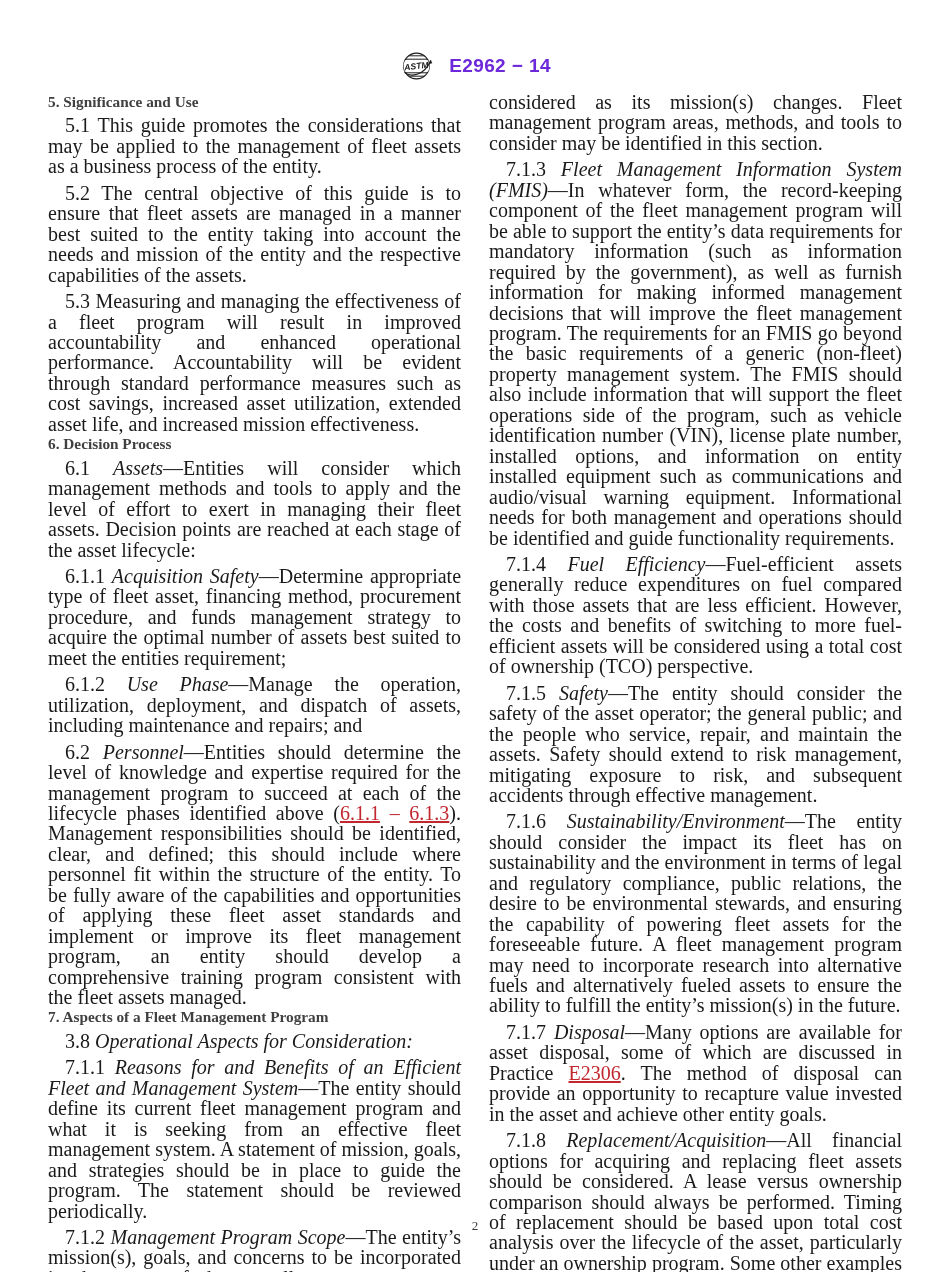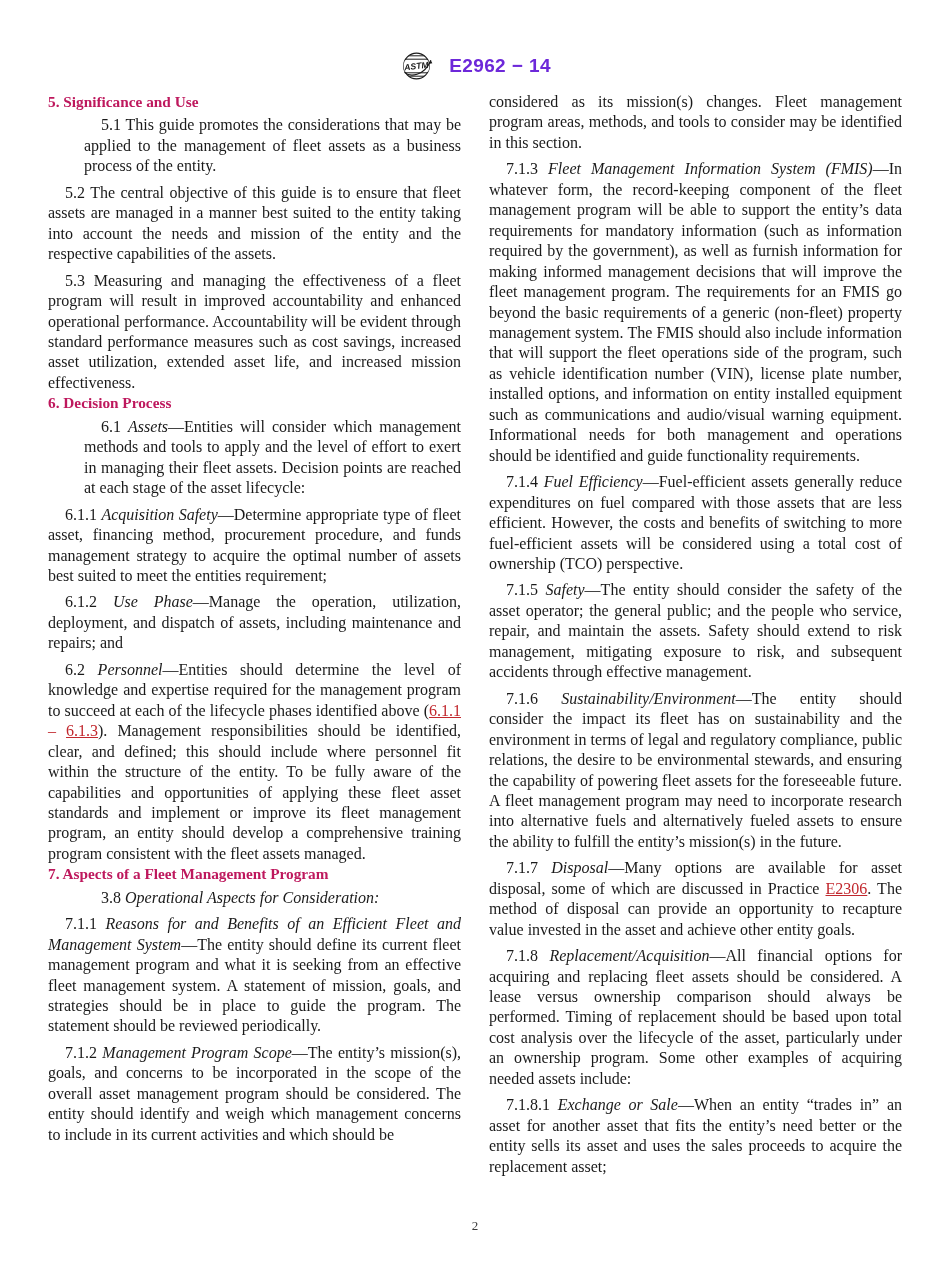--- a/index.html
+++ b/index.html
@@ -62,43 +62,43 @@
     position: absolute;
     top: 0;
     width: 413px;
   }
   .col-left  { left: 0; }
   .col-right { left: 441px; }
 
   
   p {
     margin: 0;
-    font-size: 16px;
+    font-size: 20px;
     line-height: 20.45px;
     text-align: justify;
     text-justify: inter-word;
     color: #1a1a1a;
     hyphens: none;
   }
   p.indent {
     text-indent: 17px;
   }
   p.noindent {
     text-indent: 0;
   }
   h2.section-head {
     margin: 0;
     font-size: 15.3px;
     line-height: 20.45px;
     font-weight: bold;
     text-align: left;
-    color: #be185d;
+    color: #404040;
   }
   .gap-before-head { margin-top: 14px; }
-  .gap-after-head  { margin-top: 3px; margin-left: 36px; }
+  .gap-after-head  { margin-top: 3px; }
   .para-gap        { margin-top: 6px; }
 
   i, .it {
     font-style: italic;
   }
   .xref {
     color: #c1272d;
   }
 
   

